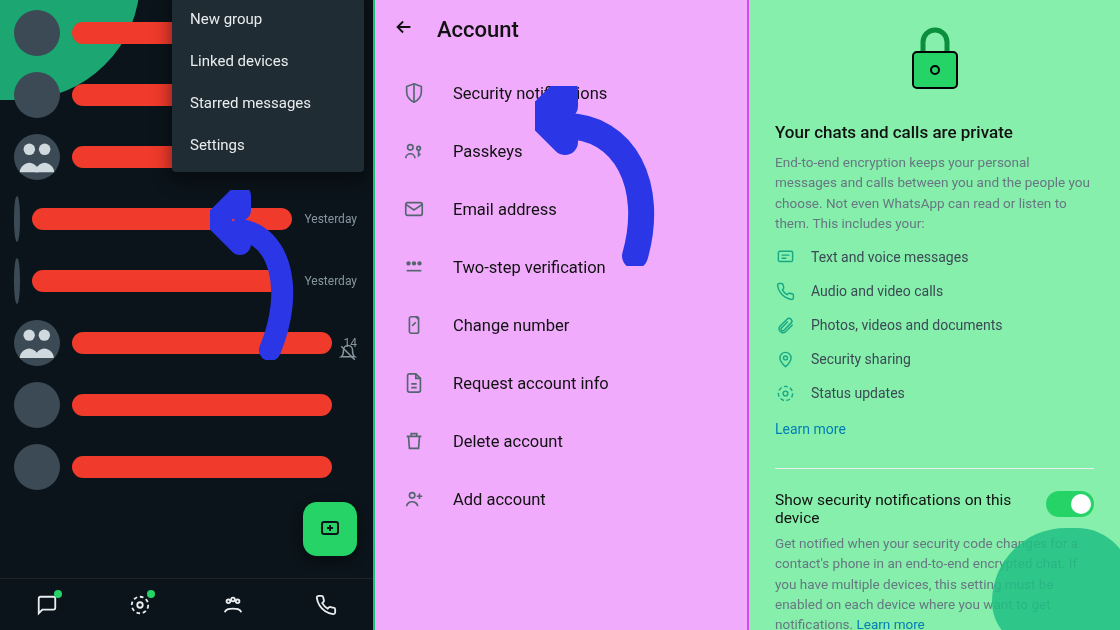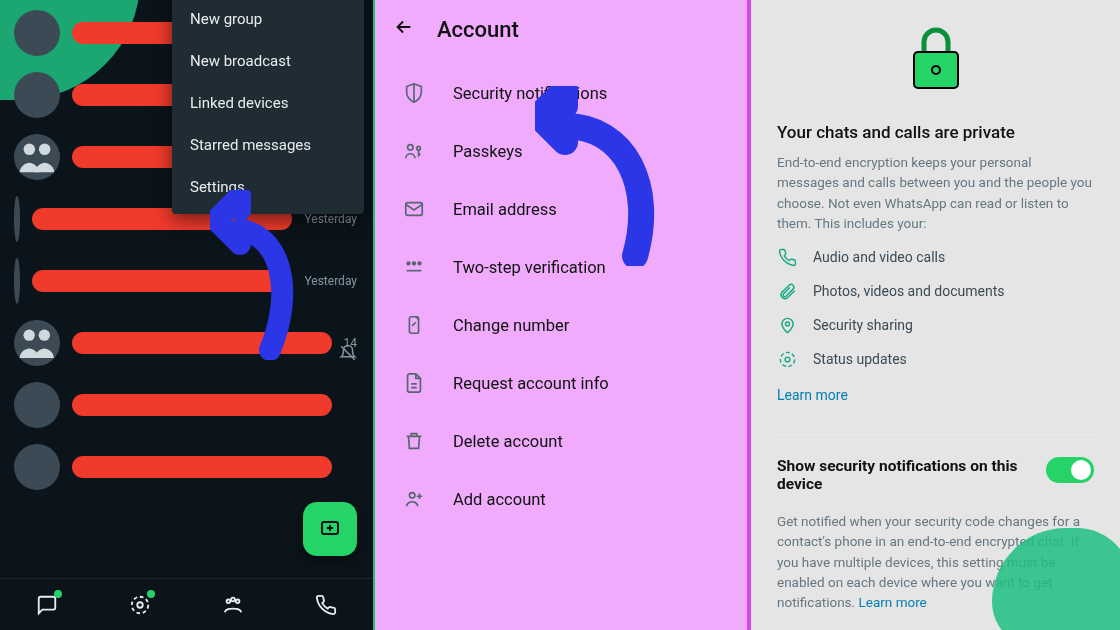--- a/index.html
+++ b/index.html
@@ -33,31 +33,31 @@
   
   .mid{width:372px;background:#f0abfc;color:#111}
   .mid .hdr{display:flex;align-items:center;gap:22px;padding:16px 18px 22px}
   .mid .hdr svg{width:22px;height:22px;stroke:#111;fill:none;stroke-width:2}
   .mid .hdr h1{font-size:22px;font-weight:500}
   .row{display:flex;align-items:center;gap:26px;padding:16px 26px;cursor:pointer}
   .row .ico{width:26px;height:26px;display:flex;align-items:center;justify-content:center}
   .row .ico svg{width:22px;height:22px;stroke:#54656f;fill:none;stroke-width:1.8}
   .row .lbl{font-size:16.5px;color:#111}
   
-  .right{flex:1;background:#e5e5e5;border-left:4px solid #d946ef;padding:0 26px;color:#111}
+  .right{flex:1;background:#86efac;border-left:2px solid #d946ef;padding:0 26px;color:#111}
   .right .lock{display:flex;justify-content:center;padding:24px 0 28px}
   .right h2{font-size:17px;font-weight:500;margin-bottom:10px}
   .right p.desc,.right p.sub{font-size:13.5px;color:#667781;line-height:1.5}
   .feat{display:flex;align-items:center;gap:16px;margin-top:14px}
   .feat .ico{width:20px;height:20px;display:flex;align-items:center;justify-content:center}
   .feat .ico svg{width:19px;height:19px;stroke:#17a884;fill:none;stroke-width:1.8}
   .feat .txt{font-size:14px;color:#3b4a54}
   .learn{display:inline-block;color:#027eb5;font-size:14px;margin-top:18px;cursor:pointer}
   .toggleCard{margin-top:30px;border-top:1px solid #e9edef;padding-top:22px;position:relative}
-  .toggleCard h3{font-size:15.5px;font-weight:700;max-width:250px;margin-bottom:18px}
+  .toggleCard h3{font-size:15.5px;font-weight:400;max-width:250px;margin-bottom:6px}
   .toggle{position:absolute;right:0;top:22px;width:48px;height:26px;border-radius:14px;background:#25d366;display:flex;align-items:center;padding:3px;justify-content:flex-end;cursor:pointer}
   .toggle .knob{width:20px;height:20px;border-radius:50%;background:#fff}
   .right .blob{position:absolute;right:-12px;bottom:-18px;width:140px;height:120px;background:#1fbf82;border-radius:80px 60px 0 50px;opacity:.85}
 </style>
 </head>
 <body>
 
 <div class="panel left">
   <div class="corner"></div>
 
@@ -128,21 +128,20 @@
     <div class="chat">
       <div class="avatar"></div>
       <div class="info">
           <div class="redact long"></div>
         </div>
     </div>
   </div>
 
   <div class="menu">
     <div class="item">New group</div>
-    <div class="item">New broadcast</div>
     <div class="item">Linked devices</div>
     <div class="item">Starred messages</div>
     <div class="item">Settings</div>
   </div>
 
   <div class="arrow" style="left:210px;top:190px">
     <svg width="110" height="170" viewBox="0 0 110 170">
       <path d="M30 20 L30 6 L6 30 L30 54 L30 40 C70 45 85 100 60 160" stroke="#2b36e6" stroke-width="22" fill="none" stroke-linecap="round" stroke-linejoin="round"></path>
     </svg>
   </div>
@@ -285,20 +284,29 @@
       <circle cx="30" cy="46" r="4" fill="none" stroke="#000" stroke-width="2"></circle>
     </svg>
   </div>
 
   <h2>Your chats and calls are private</h2>
   <p class="desc">End-to-end encryption keeps your personal messages and calls between you and the people you choose. Not even WhatsApp can read or listen to them. This includes your:</p>
 
   <div class="feat">
     <span class="ico">
         <svg viewBox="0 0 24 24">
+          <rect x="3" y="4" width="18" height="13" rx="2"></rect>
+          <path d="M7 9h10M7 13h6"></path>
+        </svg>
+      </span>
+    <span class="txt">Text and voice messages</span>
+  </div>
+  <div class="feat">
+    <span class="ico">
+        <svg viewBox="0 0 24 24">
           <path d="M22 17v3a2 2 0 01-2.2 2 19.8 19.8 0 01-8.6-3.1 19.5 19.5 0 01-6-6A19.8 19.8 0 012 4.2 2 2 0 014 2h3a2 2 0 012 1.7c.1 1 .4 2 .7 3a2 2 0 01-.5 2L8 10a16 16 0 006 6l1.3-1.3a2 2 0 012-.5c1 .3 2 .6 3 .7a2 2 0 011.7 2z"></path>
         </svg>
       </span>
     <span class="txt">Audio and video calls</span>
   </div>
   <div class="feat">
     <span class="ico">
         <svg viewBox="0 0 24 24">
           <path d="M21 11l-9 9a5 5 0 01-7-7l9-9a3.5 3.5 0 015 5l-9 9a2 2 0 01-3-3l8-8"></path>
         </svg>

